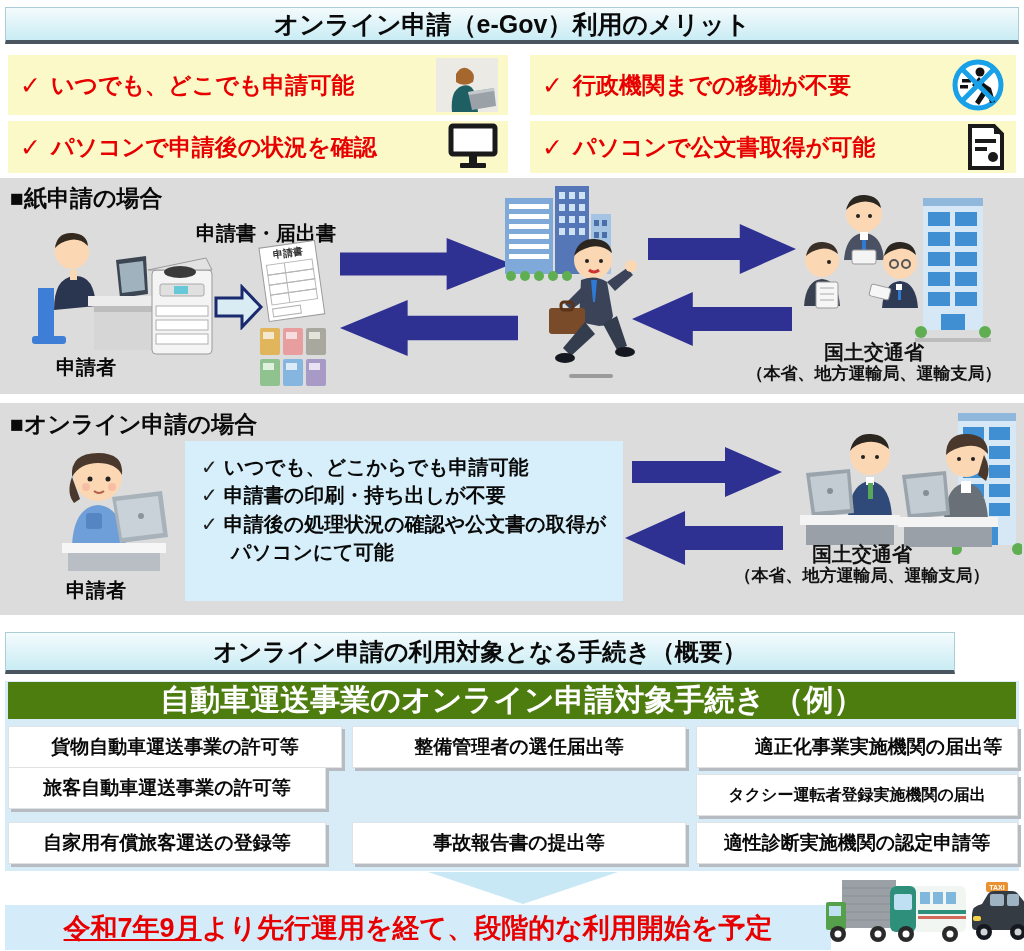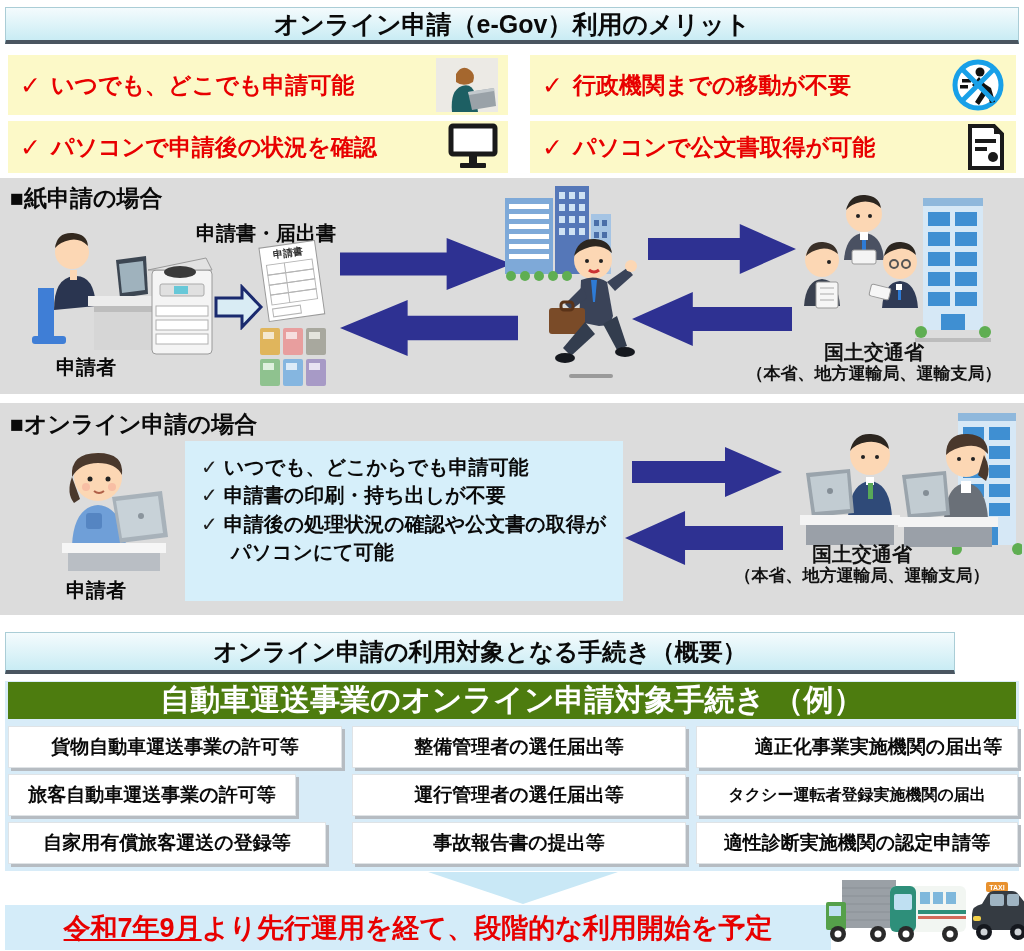--- a/index.html
+++ b/index.html
@@ -431,22 +431,21 @@
 
 <div class="abs table-bg" style="left:5px;top:681px;width:1014px;height:190px;">
   <div class="abs blue-header" style="left:3px;top:1px;width:1008px;height:37px;">
     <span>自動車運送事業のオンライン申請対象手続き （例）</span>
   </div>
 
   <div class="abs cell" style="left:3px;top:45px;width:334px;height:42px;">貨物自動車運送事業の許可等</div>
   <div class="abs cell" style="left:347px;top:45px;width:334px;height:42px;">整備管理者の選任届出等</div>
   <div class="abs cell" style="left:691px;top:45px;width:322px;height:42px;padding-left:43px;">適正化事業実施機関の届出等</div>
 
-  <div class="abs cell" style="left:3px;top:93px;width:288px;height:42px;">旅客自動車運送事業の許可等</div>
-  <div class="abs cell" style="left:347px;top:93px;width:334px;height:42px;">運行管理者の選任届出等</div>
+  <div class="abs cell" style="left:3px;top:86px;width:318px;height:42px;">旅客自動車運送事業の許可等</div>
   <div class="abs cell small" style="left:691px;top:93px;width:322px;height:42px;">タクシー運転者登録実施機関の届出</div>
 
   <div class="abs cell" style="left:3px;top:141px;width:318px;height:42px;">自家用有償旅客運送の登録等</div>
   <div class="abs cell" style="left:347px;top:141px;width:334px;height:42px;">事故報告書の提出等</div>
   <div class="abs cell" style="left:691px;top:141px;width:322px;height:42px;">適性診断実施機関の認定申請等</div>
 </div>
 
 <div class="abs down-tri" style="left:428px;top:872px;width:190px;height:32px;"></div>
 
 <div class="abs banner" style="left:5px;top:905px;width:826px;height:45px;">

